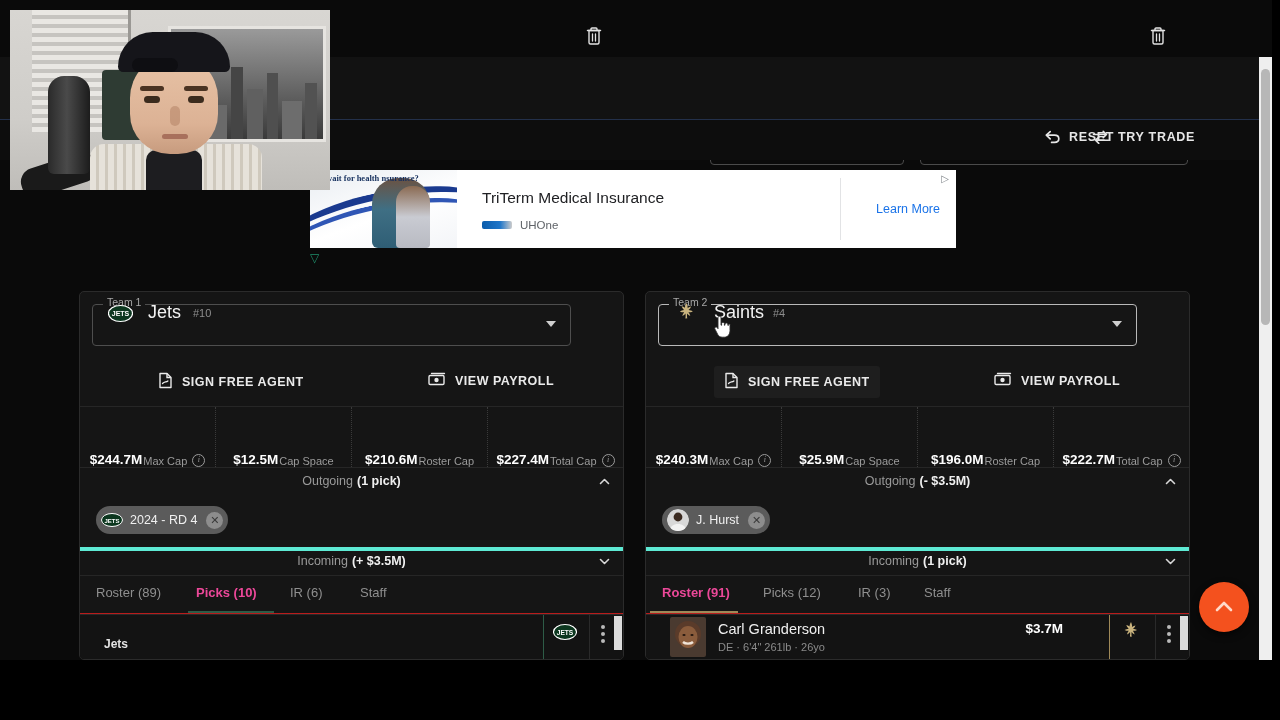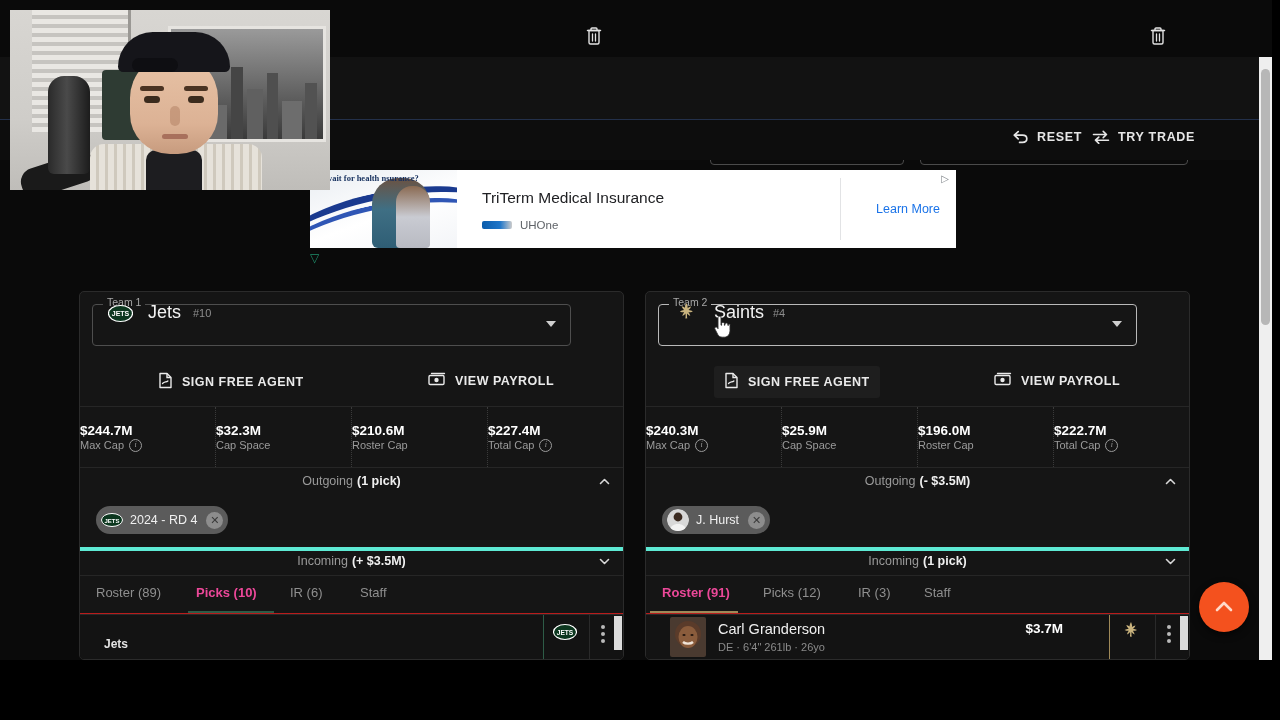--- a/index.html
+++ b/index.html
@@ -88,21 +88,21 @@
   .act {
     position: absolute;
     top: 10px;
     display: flex; align-items: center; gap: 8px;
     color: #e6e6e6;
     font-size: 12.5px;
     font-weight: 600;
     letter-spacing: .7px;
     cursor: pointer;
   }
-  #act-reset { left: 1012px; }
+  #act-reset { left: 1044px; }
   #act-try   { left: 1092px; }
   .act svg { display: block; }
 
   
   #ad {
     position: absolute;
     left: 310px; top: 170px;
     width: 646px; height: 78px;
     background: #ffffff;
     overflow: hidden;
@@ -277,22 +277,22 @@
     left: 0; top: 114px;
     width: 543px; height: 60px;
     display: flex;
     border-top: 1px solid #262626;
     border-bottom: 1px solid #262626;
   }
   .stat {
     flex: 1;
     position: relative;
     display: flex;
-    flex-direction: column;
-    align-items: flex-start;
+    flex-direction: row;
+    align-items: flex-end;
     justify-content: center;
     gap: 1px;
     border-right: 1px dotted #3a3a3a;
   }
   .stat:last-child { border-right: none; }
   .stat .v { font-size: 13.5px; font-weight: 700; color: #ffffff; }
   .stat .l {
     font-size: 11px; color: #9b9b9b;
     display: flex; align-items: center; gap: 5px;
   }
@@ -705,21 +705,21 @@
 
       <div class="stats">
         <div class="stat">
           <span class="v">$244.7M</span>
           <span class="l">
               <span>Max Cap</span>
               <i class="info-i">i</i>
             </span>
         </div>
         <div class="stat">
-          <span class="v">$32.3M</span>
+          <span class="v">$12.5M</span>
           <span class="l">
               <span>Cap Space</span>
             </span>
         </div>
         <div class="stat">
           <span class="v">$210.6M</span>
           <span class="l">
               <span>Roster Cap</span>
             </span>
         </div>

